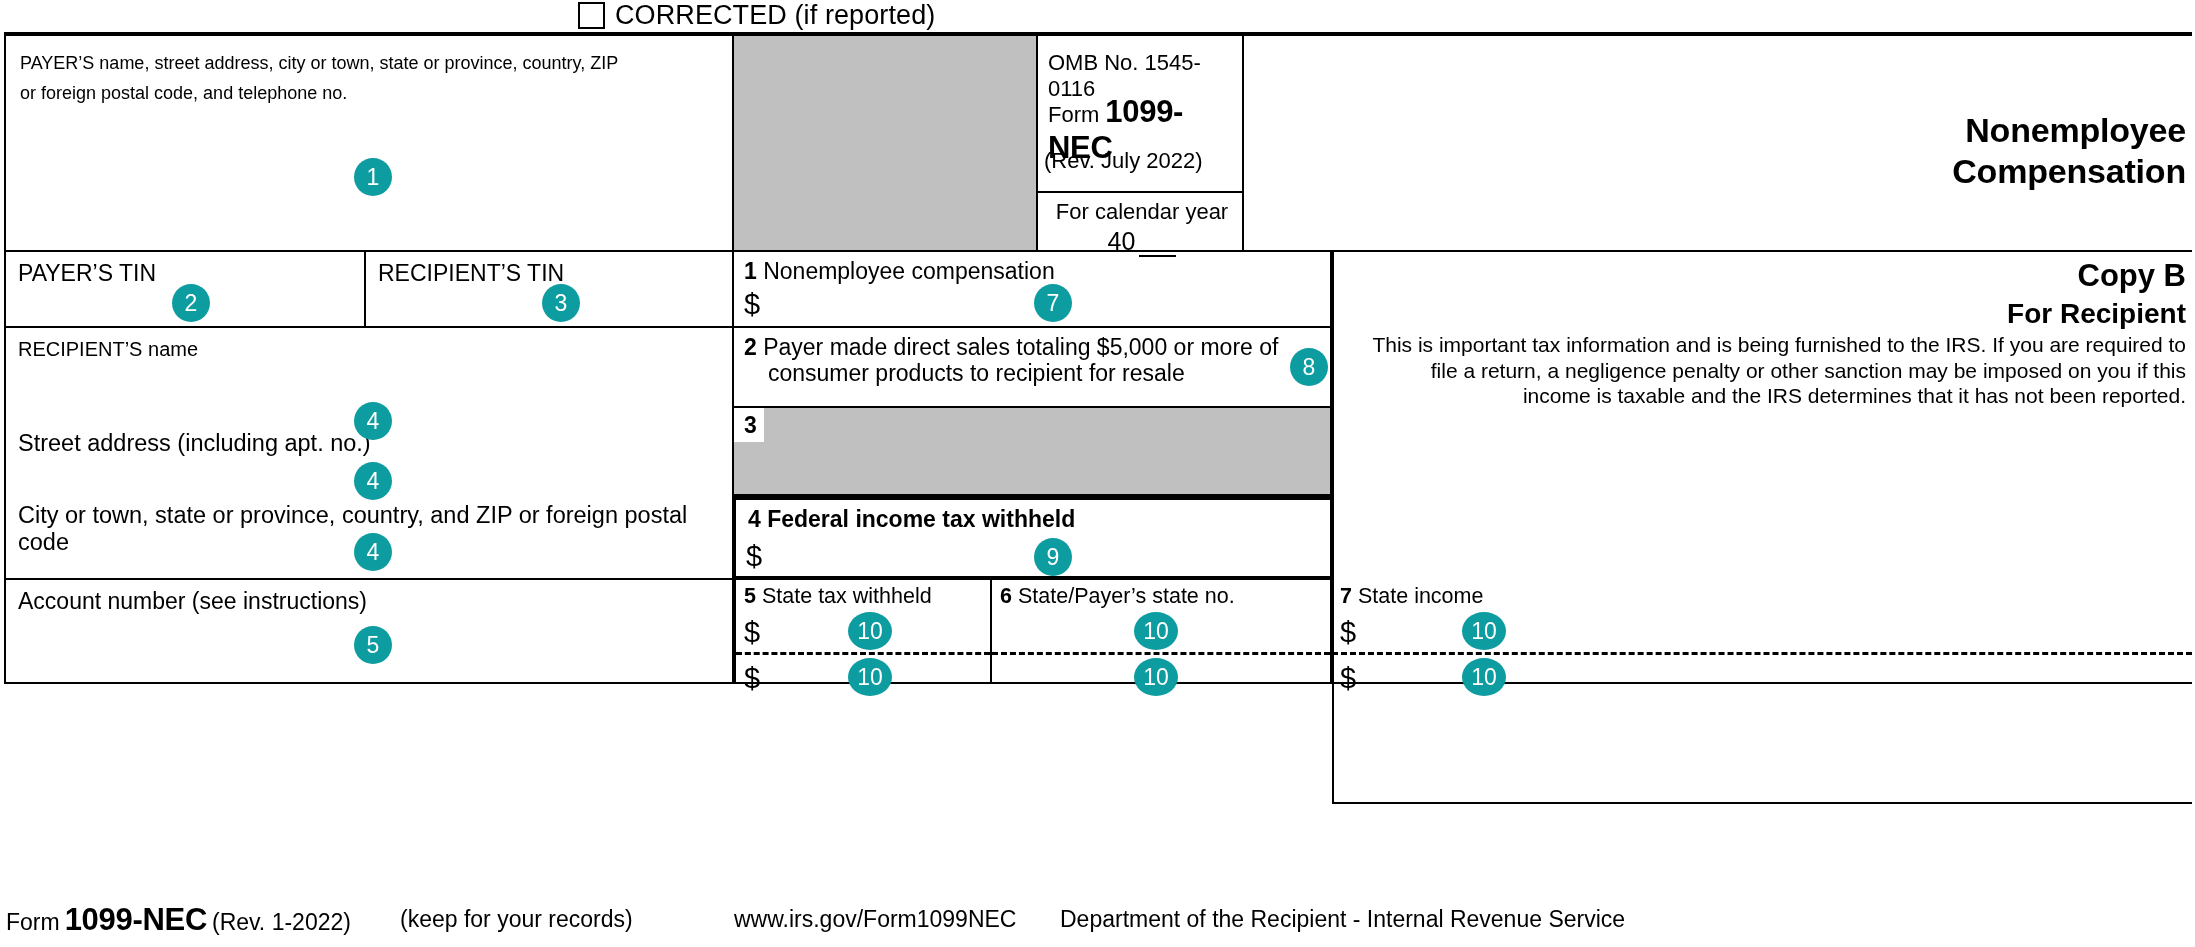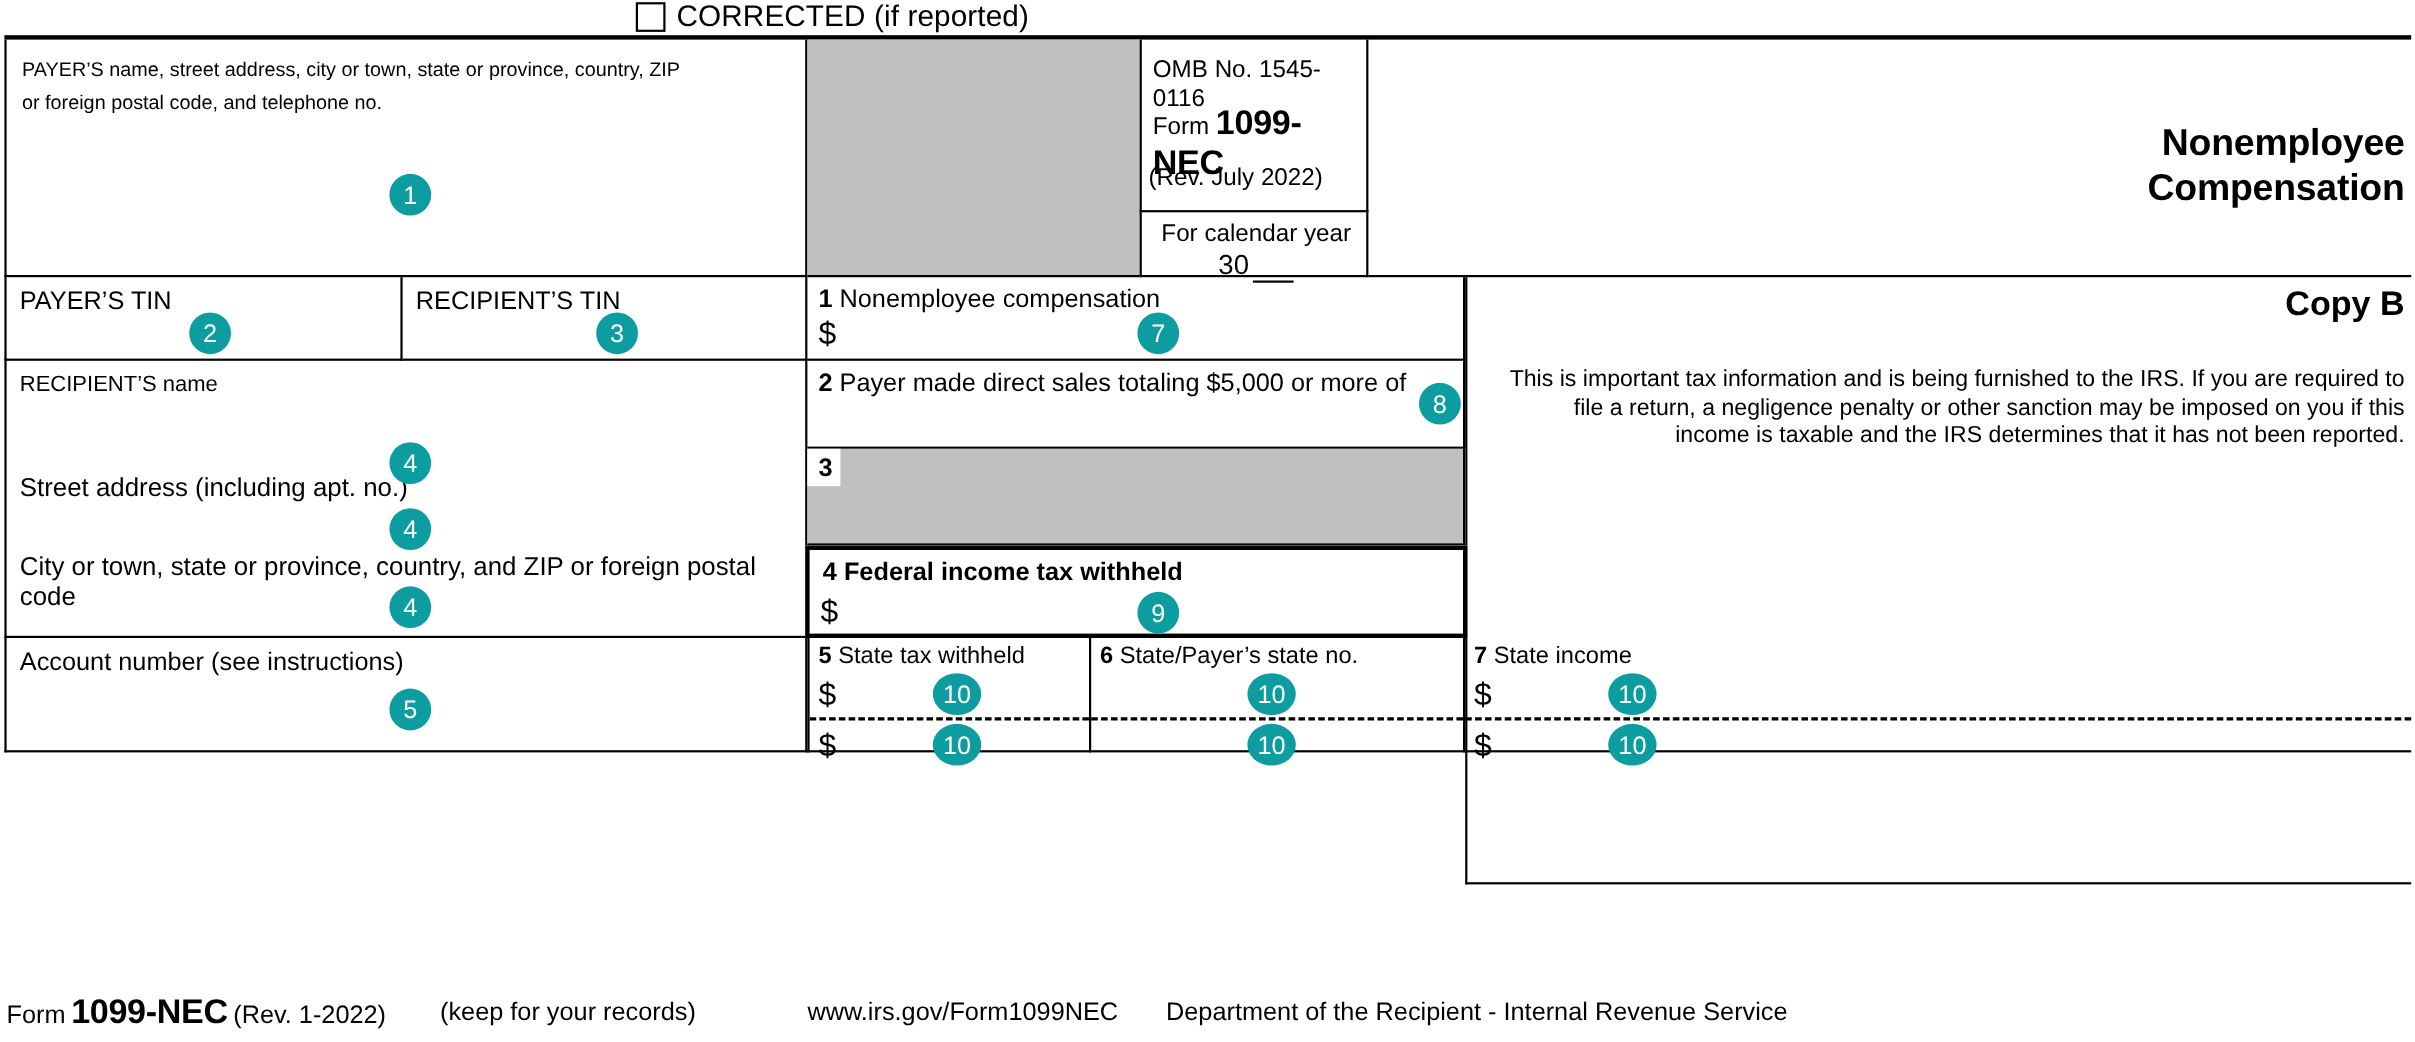--- a/index.html
+++ b/index.html
@@ -163,21 +163,21 @@
     <div class="cell bl br bb" id="omb-block">
       <div id="omb-line">OMB No. 1545-0116</div>
       <div id="form-line">
         <span>Form</span><b>1099-NEC</b>
       </div>
       <div id="rev-line">(Rev. July 2022)</div>
     </div>
 
     <div class="cell bl br bb" id="cal-block">
       <div id="cal-label">For calendar year</div>
-      <div id="cal-year"><span>30</span><u>&nbsp;</u></div>
+      <div id="cal-year"><span>40</span><u>&nbsp;</u></div>
     </div>
 
     <div class="cell bb" id="title-block">
       <div id="title-text">
         <div>Nonemployee</div>
         <div>Compensation</div>
       </div>
     </div>
 
     <div class="cell bl br bb" id="payer-tin">
@@ -191,39 +191,41 @@
     </div>
 
     <div class="cell br bb" id="box1">
       <div class="lbl"><span class="boxnum">1</span> <span>Nonemployee compensation</span></div>
       <div class="dollar">$</div>
       <div class="marker" style="left:300px;top:32px;">7</div>
     </div>
 
     <div class="cell bl bb" id="copyb">
       <div id="copyb-title">Copy B</div>
+      <div id="copyb-sub">For Recipient</div>
       <div id="copyb-body">This is important tax information and is being furnished to the IRS. If you are required to file a return, a negligence penalty or other sanction may be imposed on you if this income is taxable and the IRS determines that it has not been reported.</div>
     </div>
 
     <div class="cell bl br bb" id="recip-name">
       <div class="lbl">RECIPIENT’S name</div>
       <div class="marker" style="left:348px;top:74px;">4</div>
       <div id="street-lbl">Street address (including apt. no.)</div>
       <div class="marker" style="left:348px;top:134px;">4</div>
       <div id="city-lbl">City or town, state or province, country, and ZIP or foreign postal code</div>
       <div class="marker" style="left:348px;top:205px;">4</div>
     </div>
 
     <div class="cell bl br bb" id="acct">
       <div class="lbl">Account number (see instructions)</div>
       <div class="marker" style="left:348px;top:46px;">5</div>
     </div>
 
     <div class="cell br bb" id="box2">
       <div class="lbl"><span class="boxnum">2</span> <span>Payer made direct sales totaling $5,000 or more of</span></div>
+      <div class="lbl l2">consumer products to recipient for resale</div>
       <div class="marker" style="left:556px;top:20px;">8</div>
     </div>
 
     <div class="cell gray br bb" id="box3">
       <div id="box3-num">3</div>
     </div>
 
     <div class="cell" id="box4">
       <div id="box4-lbl"><span>4</span> <span>Federal income tax withheld</span></div>
       <div class="dollar">$</div>

